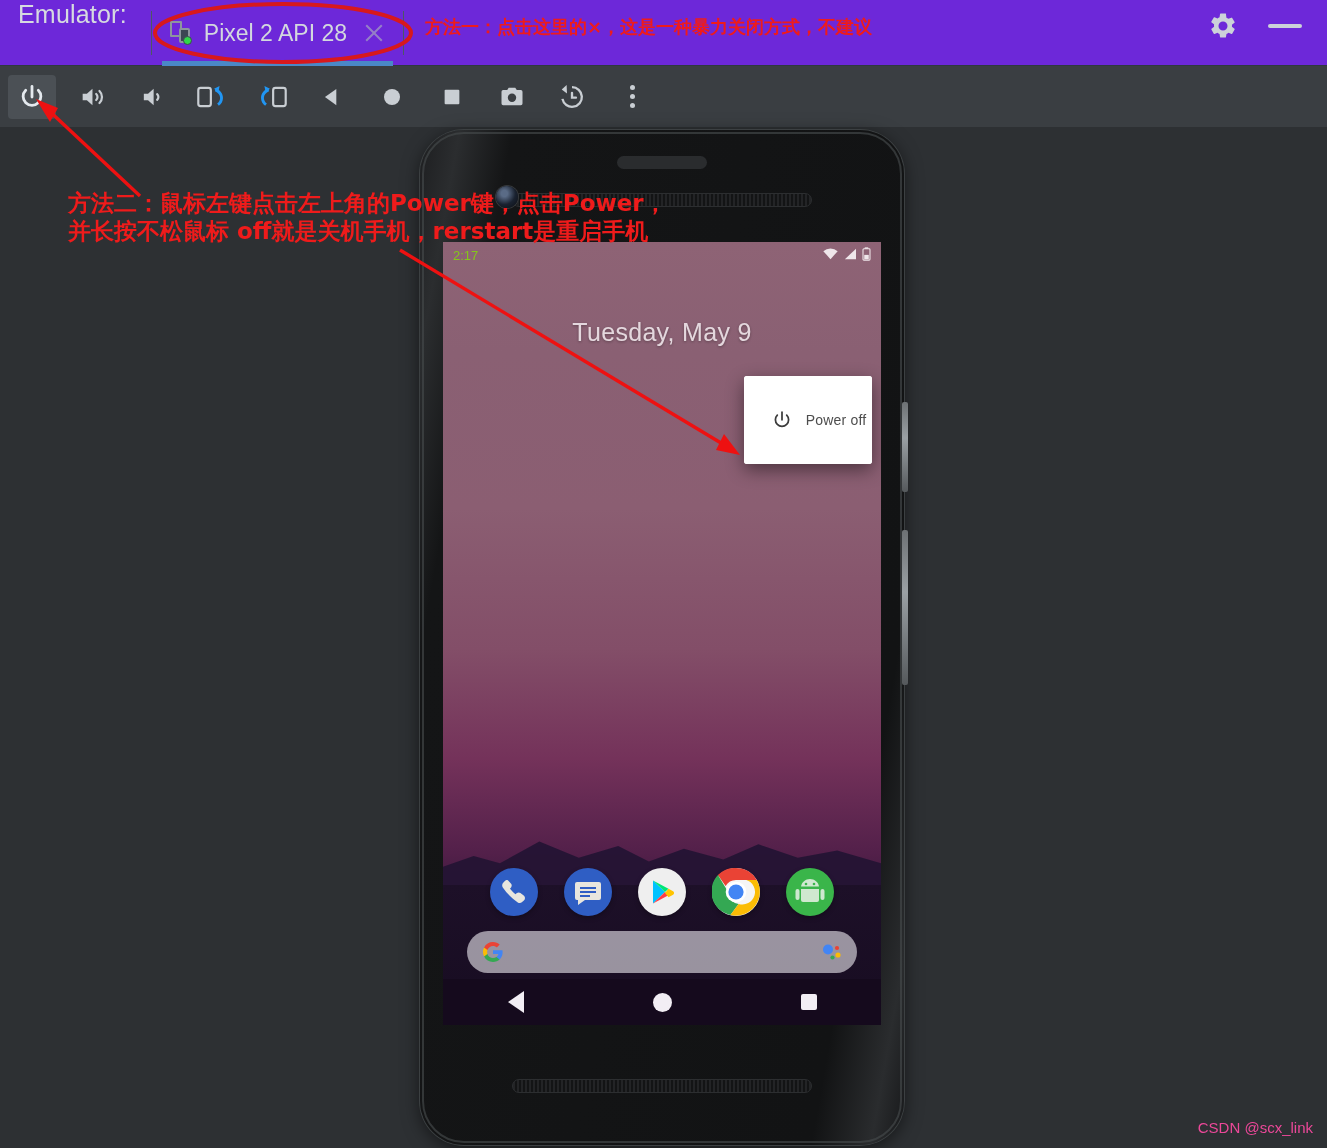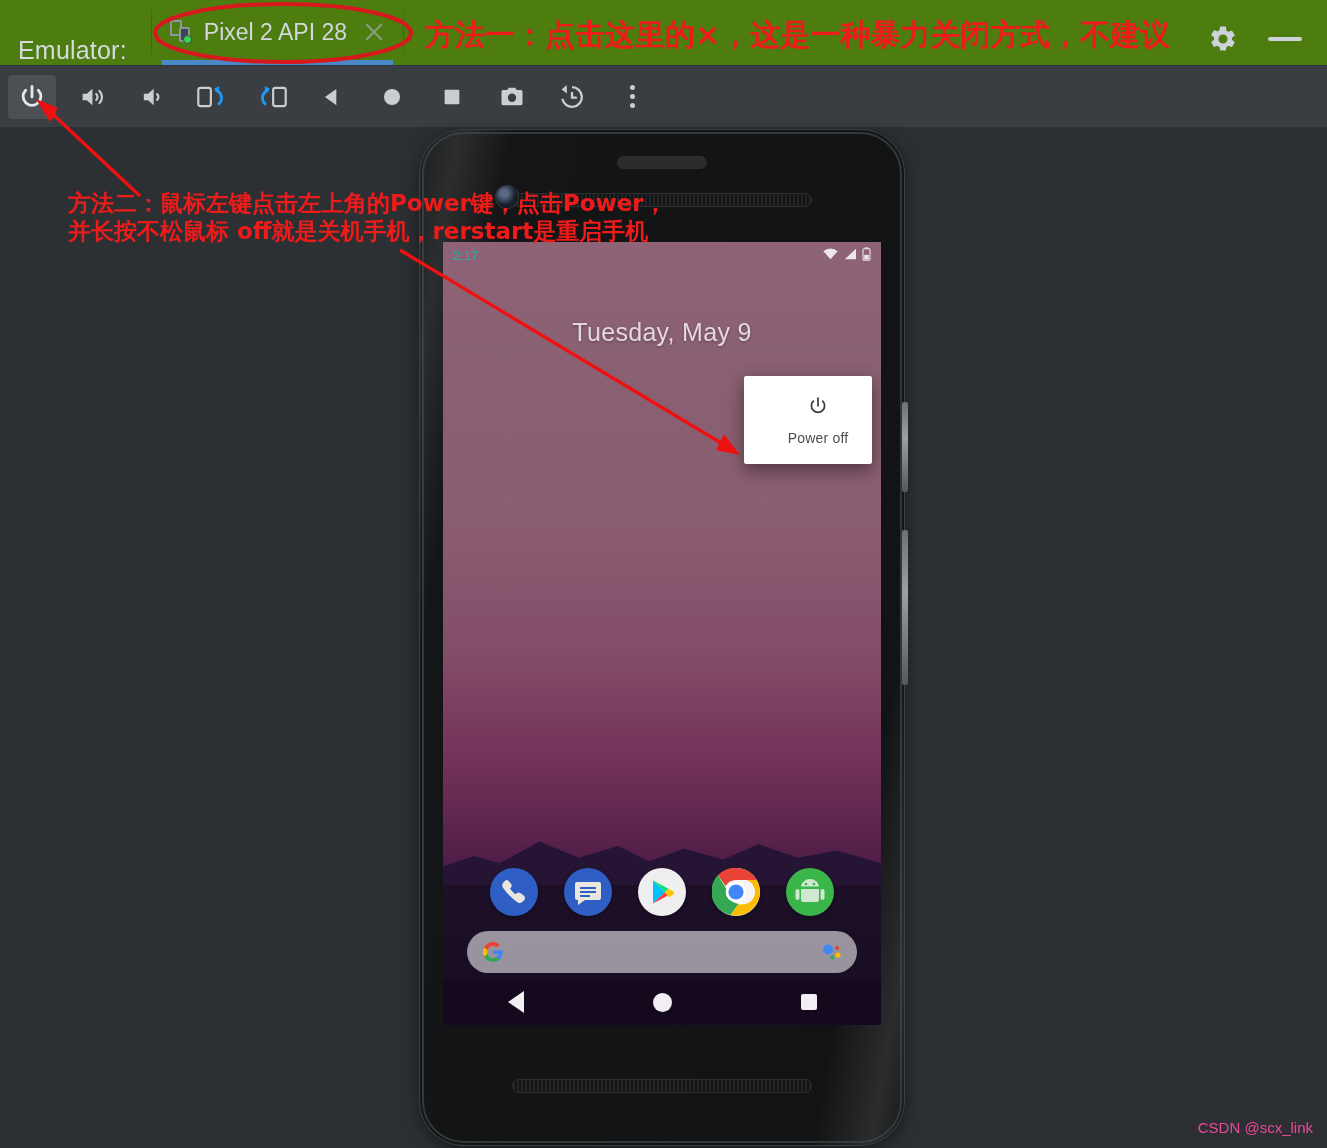--- a/index.html
+++ b/index.html
@@ -7,22 +7,22 @@
     width:1327px;height:1148px;position:relative;overflow:hidden;
     font-family:"Liberation Sans","DejaVu Sans",sans-serif;
     -webkit-font-smoothing:antialiased;
   }
 
   
   #app-window{position:absolute;inset:0;background:#2d3033;}
 
   #title-bar{
     position:absolute;left:0;top:0;width:1327px;height:66px;
-    background:#4d7c0f;border-bottom:1px solid #2f3841;
-    display:flex;align-items:flex-end;box-sizing:border-box;
+    background:#6d28d9;border-bottom:1px solid #2f3841;
+    display:flex;align-items:flex-start;box-sizing:border-box;
   }
   #emulator-label{
     color:#d6dae0;font-size:25px;margin-left:18px;letter-spacing:.2px;
     white-space:nowrap;
   }
   #tab-strip{position:relative;margin-left:22px;height:66px;display:flex;align-items:center;}
   .tab{
     position:relative;height:66px;display:flex;align-items:center;
     padding:0 14px 0 16px;box-sizing:border-box;
   }
@@ -131,39 +131,39 @@
     opacity:.92;
   }
   #mountain2{
     position:absolute;left:0;bottom:0;width:100%;height:140px;
     background:linear-gradient(180deg,#1d1028 0%,#170c21 100%);
   }
 
   
   #status-bar{
     position:absolute;left:0;top:0;width:100%;height:26px;display:flex;align-items:center;
-    padding:0 10px;box-sizing:border-box;color:#14b8a6;font-size:13px;
+    padding:0 10px;box-sizing:border-box;color:#84cc16;font-size:13px;
   }
   #status-time{opacity:.95;font-size:13px;}
   #status-icons{margin-left:auto;display:flex;align-items:center;gap:5px;}
 
   #date-text{
     position:absolute;left:0;top:76px;width:100%;text-align:center;
     color:#ece2e7;font-size:25px;letter-spacing:.3px;opacity:.92;
     text-shadow:0 1px 3px rgba(0,0,0,.35);
   }
 
   
   #power-menu{
     position:absolute;right:9px;top:134px;width:128px;
     background:#ffffff;border-radius:3px;
     box-shadow:0 6px 18px rgba(0,0,0,.45);overflow:hidden;
   }
   .pm-item{
-    display:flex;flex-direction:column;align-items:center;justify-content:center;
+    display:flex;flex-direction:row;align-items:center;justify-content:center;
     height:88px;color:#4a4a4a;font-size:14px;gap:12px;background:#fff;padding-left:20px;
   }
   .pm-item.shaded{background:#f1f1f1;}
   .pm-label{font-size:14px;color:#4d4d4d;letter-spacing:.2px;}
   .pm-icon{width:24px;height:24px;display:flex;align-items:center;justify-content:center;}
 
   
   #dock{
     position:absolute;left:0;bottom:103px;width:100%;height:60px;
     display:flex;align-items:center;justify-content:center;gap:26px;
@@ -189,21 +189,21 @@
   .nav-back{width:0;height:0;border-top:11px solid transparent;border-bottom:11px solid transparent;border-right:16px solid #f2eef4;}
   .nav-home{width:19px;height:19px;border-radius:50%;background:#f2eef4;}
   .nav-recent{width:16px;height:16px;background:#f2eef4;border-radius:2px;}
 
   
   #annotations{position:absolute;inset:0;pointer-events:none;}
   .anno-text{
     position:absolute;color:#ef1b1b;font-weight:bold;white-space:nowrap;
     font-family:"DejaVu Sans","Liberation Sans",sans-serif;
   }
-  #anno-top{left:425px;top:15px;font-size:30px;}
+  #anno-top{left:425px;top:15px;font-size:18px;}
   #anno-body{left:68px;top:190px;font-size:23px;line-height:26px;}
   #anno-body div{margin-bottom:2px;}
   #watermark{
     position:absolute;right:14px;bottom:12px;color:#ec4899;font-size:15px;
     font-family:"Liberation Sans",sans-serif;
   }
 </style>
 </head>
 <body>
 

